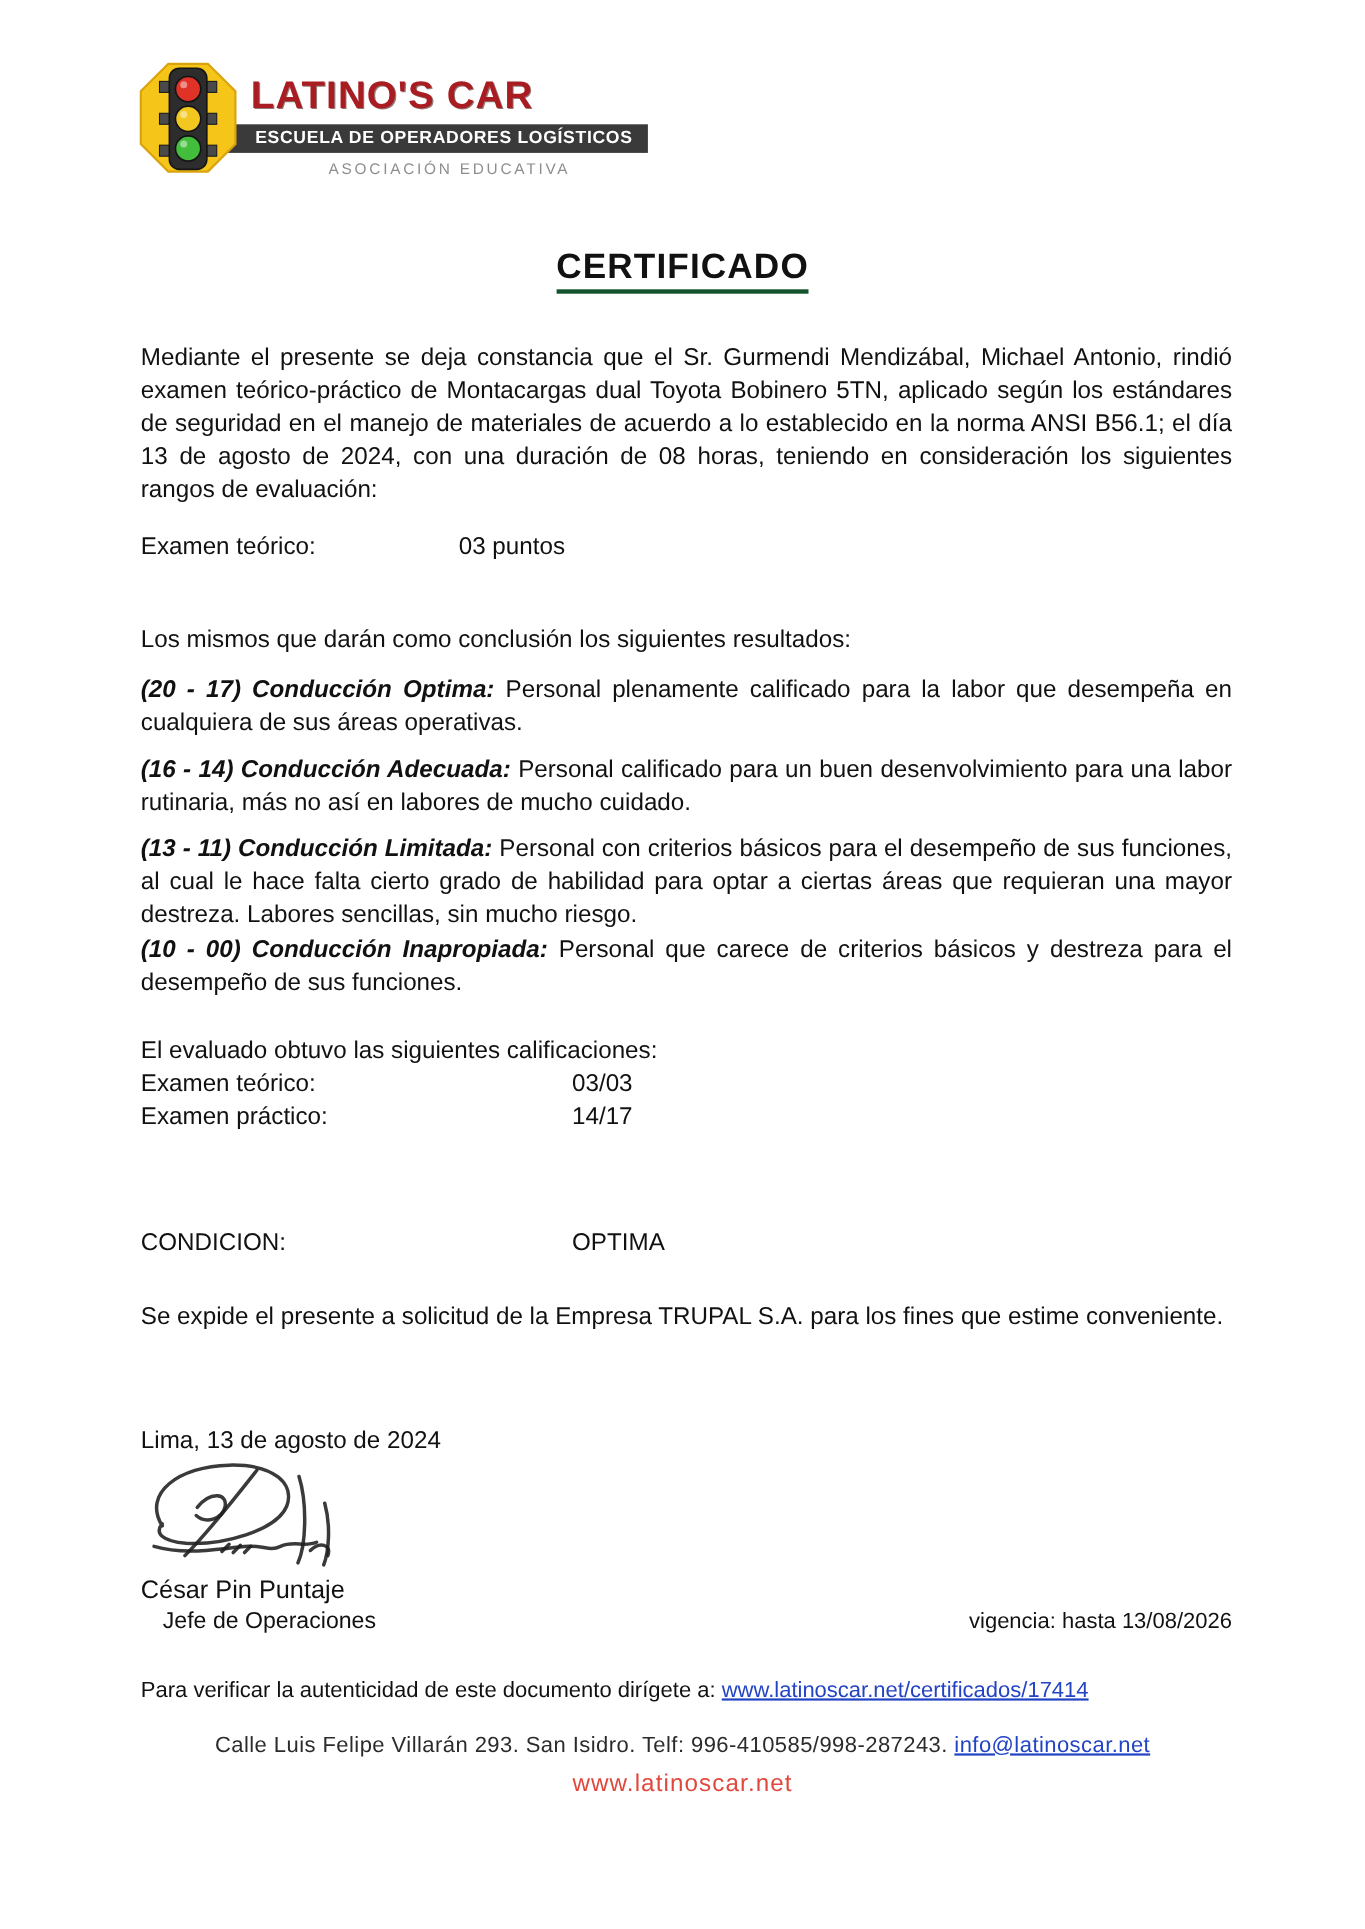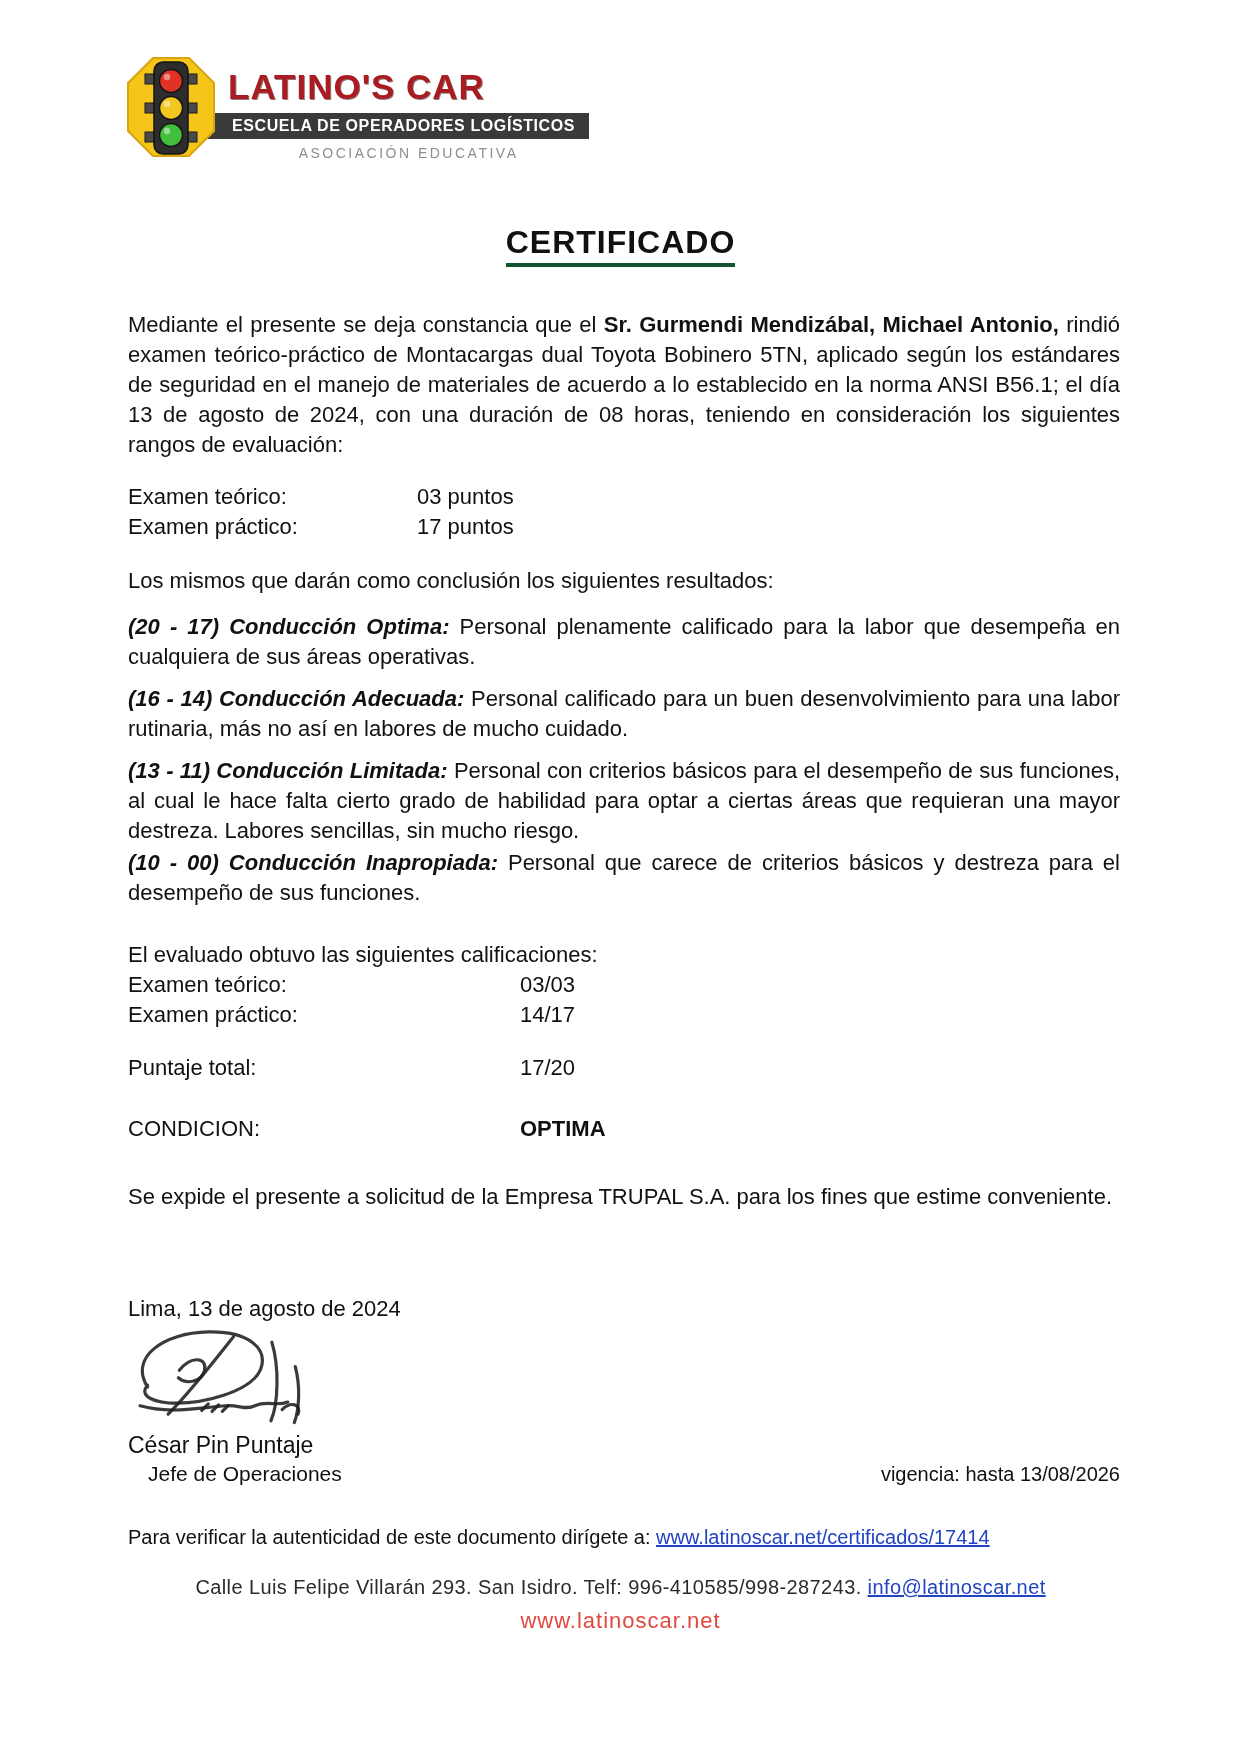--- a/index.html
+++ b/index.html
@@ -58,21 +58,21 @@
   .cert-title{
     display:inline-block;
     font-size:32px; font-weight:bold; letter-spacing:1px;
     border-bottom:4px solid #14532d; padding-bottom:2px;
   }
 
   
   .body-text{font-size:22px; line-height:30px; color:var(--ink);}
   .justify{text-align:justify; text-justify:inter-word;}
   .intro{top:310px;}
-  b,.bold{font-weight:bold;}
+  b,.bold{font-weight:normal;}
 
   .scores{top:482px;}
   .row{font-size:22px; line-height:30px; white-space:nowrap;}
   .lbl1{display:inline-block; width:289px;}
   .lbl2{display:inline-block; width:392px;}
 
   .results-intro{top:566px;}
 
   .range{font-size:22px; line-height:30px;}
   .range-head{font-weight:bold; font-style:italic;}
@@ -144,23 +144,20 @@
   <div class="abs title-wrap">
     <span class="cert-title">CERTIFICADO</span>
   </div>
 
   <p class="abs content-span body-text justify intro"><span>Mediante el presente se deja constancia que el </span><b>Sr. Gurmendi Mendizábal, Michael Antonio,</b><span> rindió examen teórico-práctico de Montacargas dual Toyota Bobinero 5TN, aplicado según los estándares de seguridad en el manejo de materiales de acuerdo a lo establecido en la norma ANSI B56.1; el día 13 de agosto de 2024, con una duración de 08 horas, teniendo en consideración los siguientes rangos de evaluación:</span></p>
 
   <div class="abs content-left scores">
     <div class="row">
       <span class="lbl1">Examen teórico:</span><span>03 puntos</span>
     </div>
-    <div class="row">
-      <span class="lbl1">Examen práctico:</span><span>17 puntos</span>
-    </div>
   </div>
 
   <div class="abs content-span body-text results-intro">Los mismos que darán como conclusión los siguientes resultados:</div>
 
   <p class="abs content-span range justify r1"><span class="range-head">(20 - 17) Conducción Optima:</span><span> Personal plenamente calificado para la labor que desempeña en cualquiera de sus áreas operativas.</span></p>
 
   <p class="abs content-span range justify r2"><span class="range-head">(16 - 14) Conducción Adecuada:</span><span> Personal calificado para un buen desenvolvimiento para una labor rutinaria, más no así en labores de mucho cuidado.</span></p>
 
   <p class="abs content-span range justify r3"><span class="range-head">(13 - 11) Conducción Limitada:</span><span> Personal con criterios básicos para el desempeño de sus funciones, al cual le hace falta cierto grado de habilidad para optar a ciertas áreas que requieran una mayor destreza. Labores sencillas, sin mucho riesgo.</span></p>
 
@@ -169,23 +166,20 @@
   <div class="abs content-left grades">
     <div class="row">El evaluado obtuvo las siguientes calificaciones:</div>
     <div class="row">
       <span class="lbl2">Examen teórico:</span><span>03/03</span>
     </div>
     <div class="row">
       <span class="lbl2">Examen práctico:</span><span>14/17</span>
     </div>
   </div>
 
-  <div class="abs content-left row puntaje">
-    <span class="lbl2">Puntaje total:</span><span>17/20</span>
-  </div>
 
   <div class="abs content-left row condicion">
     <span class="lbl2">CONDICION:</span><b>OPTIMA</b>
   </div>
 
   <p class="abs content-span body-text justify issue">Se expide el presente a solicitud de la Empresa TRUPAL S.A. para los fines que estime conveniente.</p>
 
   <div class="abs content-left body-text place-date">Lima, 13 de agosto de 2024</div>
 
   <div class="abs sig">

